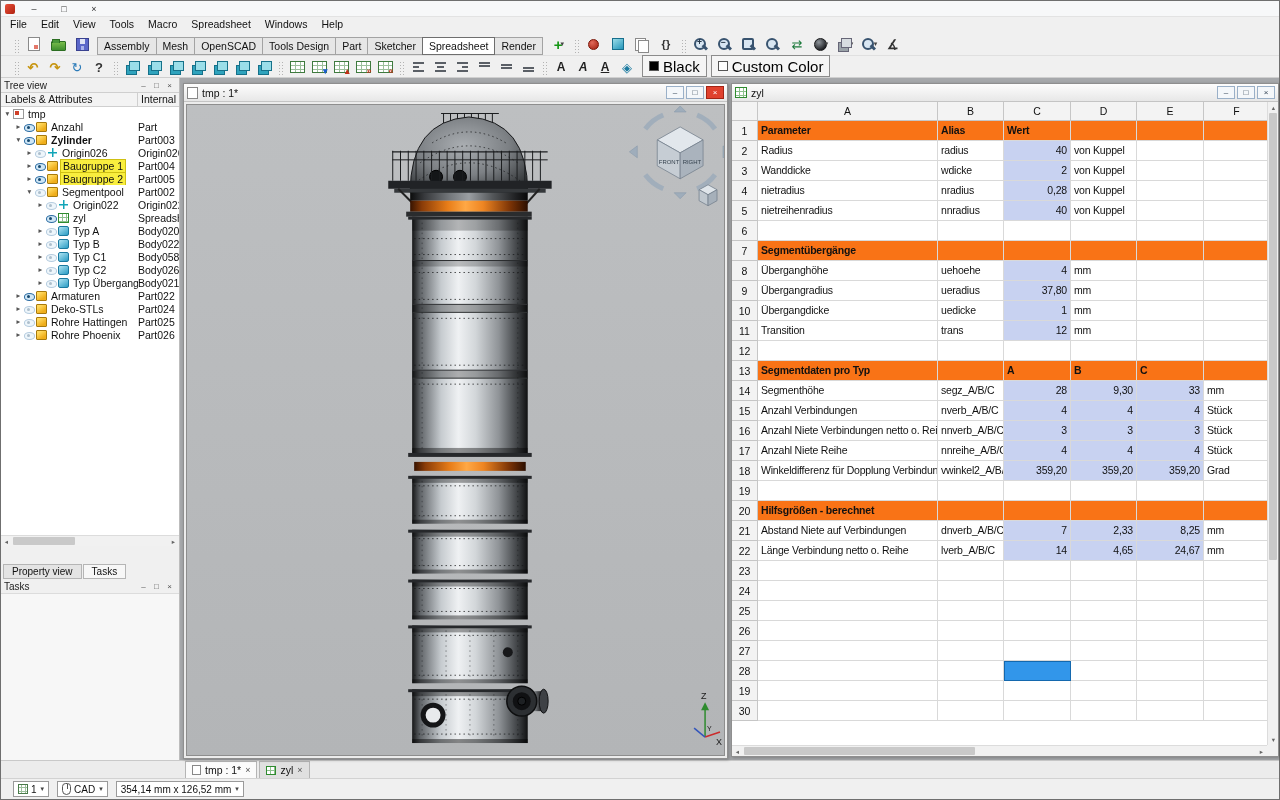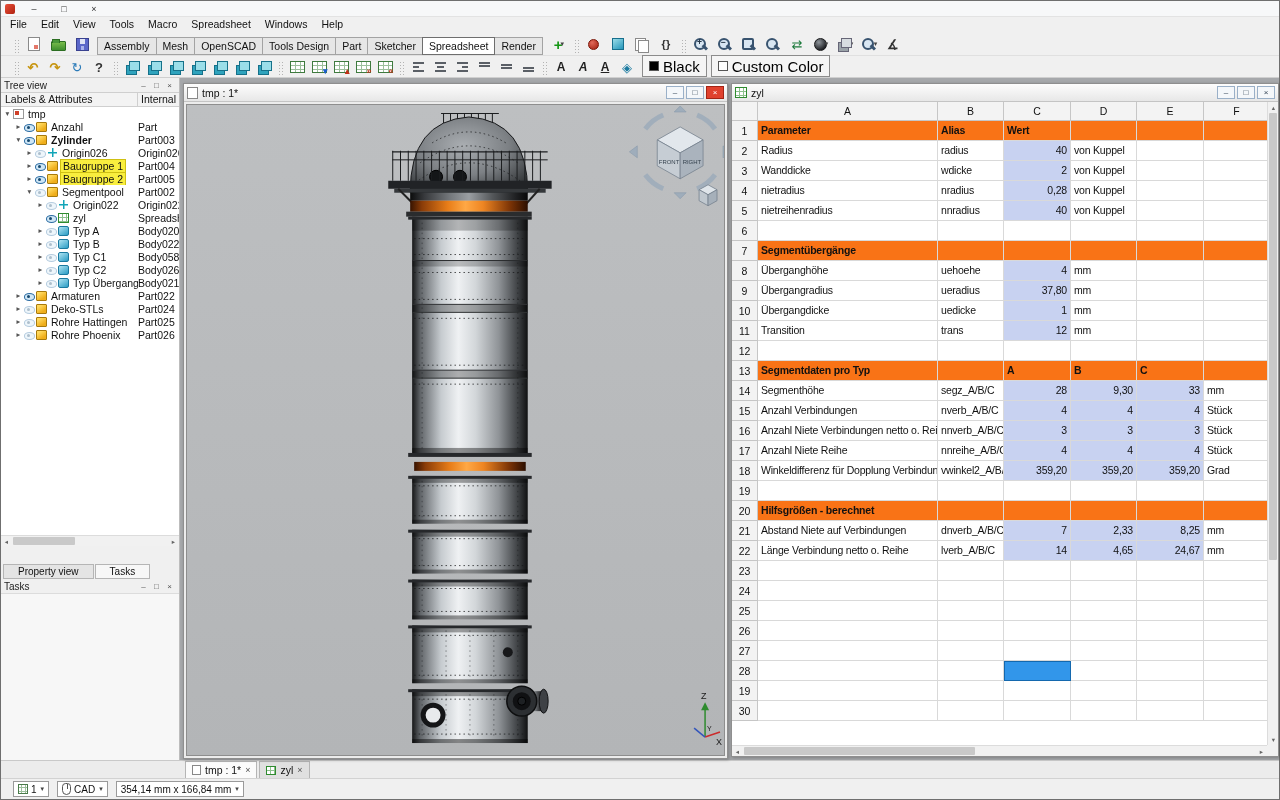--- a/index.html
+++ b/index.html
@@ -104,21 +104,21 @@
   .tr-label{font-size:10.5px;padding:0 2px}
   .tr-label.hl{background:#f9ee3e;border:1px solid #cfc013}
   .tr-label.b{font-weight:bold}
   .tr-internal{width:41px;flex:none;font-size:10.5px;overflow:hidden;white-space:nowrap}
   .hscroll-tree{position:absolute;left:0;right:0;bottom:0;height:11px;background:#f1f1f1;border-top:1px solid #dcdcdc;display:flex}
   .sb-arrow{width:11px;height:11px;font-size:6.5px;color:#666;display:flex;align-items:center;justify-content:center;flex:none}
   .sb-track{flex:1;position:relative}
   .sb-thumb{position:absolute;top:1px;bottom:1px;background:#c9c9c9;border-radius:1px}
   .dock-gap{height:18px}
   .dock-tabs{height:15px;display:flex;padding-left:2px;align-items:flex-end}
-  .ptab{font-size:10px;padding:0 14px;height:15px;line-height:14px;border:1px solid #b5b5b5;background:#e4e4e4;margin-right:1px}
+  .ptab{font-size:10px;padding:0 8px;height:15px;line-height:14px;border:1px solid #b5b5b5;background:#e4e4e4;margin-right:1px}
   .ptab.active{background:#f7f7f7}
   .tasks-content{flex:1;background:#f7f7f7;border-top:1px solid #dcdcdc}
 
   
   .mdi{flex:1;position:relative;background:#a6a8ab;min-width:0}
   .win{position:absolute;border:1px solid #8f8f8f;background:#ececec;display:flex;flex-direction:column;box-shadow:1px 1px 3px rgba(0,0,0,.25)}
   .win3d{left:3px;top:5px;width:545px;height:676px}
   .winsheet{left:551px;top:5px;right:0;height:674px}
   .wtitle{height:18px;background:linear-gradient(#fdfdfd,#e7e7e7);display:flex;align-items:center;padding:0 3px;border-bottom:1px solid #c4c4c4;flex:none}
   .wtitle .wt-label{flex:1;font-size:10.5px;color:#111;margin-left:4px;white-space:nowrap;overflow:hidden}
@@ -1059,17 +1059,17 @@
       <span class="minigrid"></span>
       <span>1</span>
       <span class="caret">▾</span>
     </span>
     <span class="combo">
       <span class="mouse"></span>
       <span>CAD</span>
       <span class="caret">▾</span>
     </span>
     <span class="combo">
-      <span>354,14 mm x 166,84 mm</span>
+      <span>354,14 mm x 126,52 mm</span>
       <span class="caret">▾</span>
     </span>
   </div>
 </div>
 
 </body></html>

